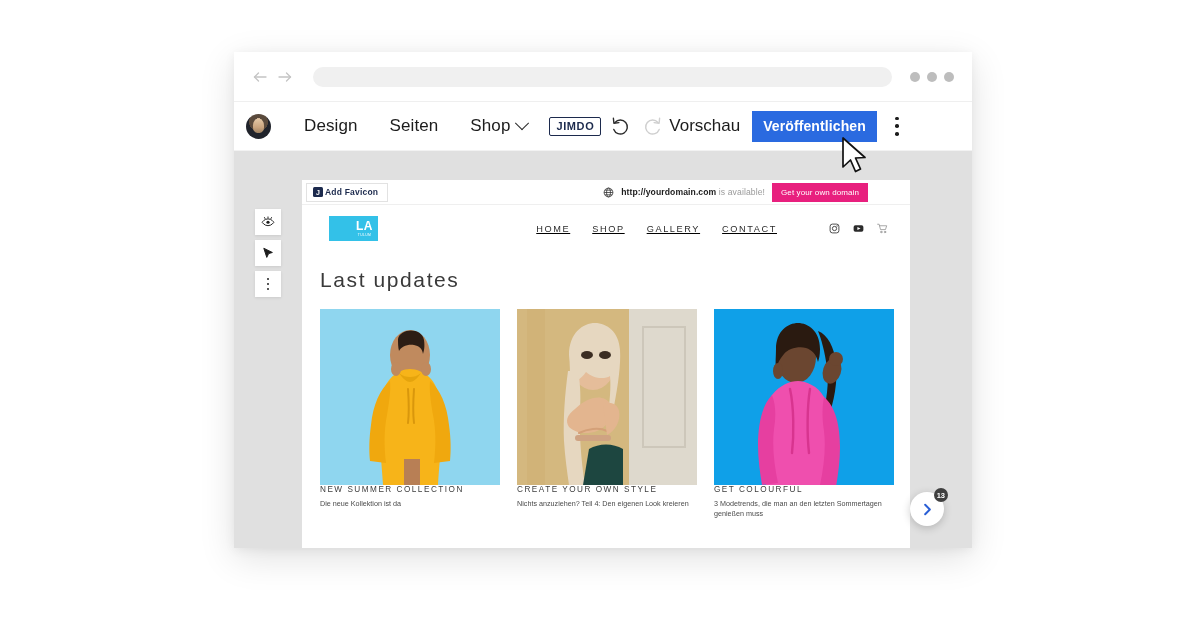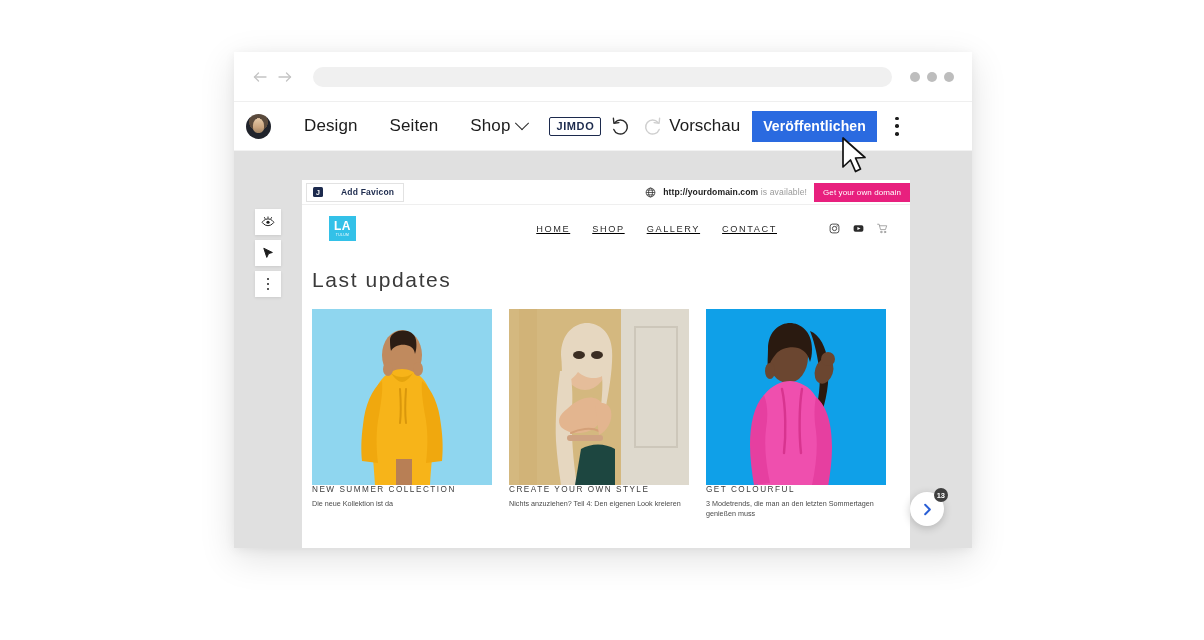--- a/index.html
+++ b/index.html
@@ -244,21 +244,21 @@
     display: flex;
     align-items: center;
     border-bottom: 1px solid #efefef;
     background: #fff;
     padding-left: 4px;
     box-sizing: border-box;
   }
   .favicon-btn {
     display: flex;
     align-items: center;
-    gap: 18px;
+    gap: 2px;
     border: 1px solid #e2e2e2;
     height: 19px;
     padding: 0 9px 0 6px;
     font-size: 8.5px;
     font-weight: bold;
     color: #1c2a4d;
     letter-spacing: 0.2px;
     cursor: pointer;
     background: #fff;
     box-sizing: border-box;
@@ -274,20 +274,21 @@
     display: flex;
     align-items: center;
     justify-content: center;
     line-height: 1;
   }
   .domain-group {
     margin-left: auto;
     display: flex;
     align-items: center;
     gap: 7px;
+    padding-right: 42px;
   }
   .globe-icon { width: 11px; height: 11px; display:block; }
   .domain-text {
     font-size: 8.6px;
     color: #9a9a9a;
     white-space: nowrap;
     letter-spacing: 0.1px;
   }
   .domain-text b { color: #1c1c1c; font-weight: bold; }
   .domain-cta {
@@ -315,20 +316,21 @@
     width: 27px;
     height: 25px;
     background: #33c1e8;
     color: #ffffff;
     display: flex;
     flex-direction: column;
     align-items: center;
     justify-content: center;
     line-height: 1;
     flex: 0 0 auto;
+    padding-left: 22px;
   }
   .site-logo .lg-main { font-size: 12px; font-weight: bold; letter-spacing: 0.5px; }
   .site-logo .lg-sub { font-size: 3.4px; letter-spacing: 0.4px; margin-top: 1.5px; }
   .site-nav-links {
     margin-left: auto;
     display: flex;
     align-items: center;
     gap: 22px;
     text-decoration: underline;
   }
@@ -341,21 +343,21 @@
   }
   .site-nav-icons {
     display: flex;
     align-items: center;
     gap: 13px;
     margin-left: 30px;
   }
   .sn-icon { width: 11px; height: 11px; display:block; cursor: pointer; }
 
   
-  .site-body { padding: 0 10px; }
+  .site-body { padding: 0 18px; }
   .site-heading {
     font-size: 21px;
     color: #3a3a3a;
     letter-spacing: 1.6px;
     font-weight: normal;
     margin: 16px 0 17px;
   }
   .cards {
     display: flex;
     gap: 17px;

